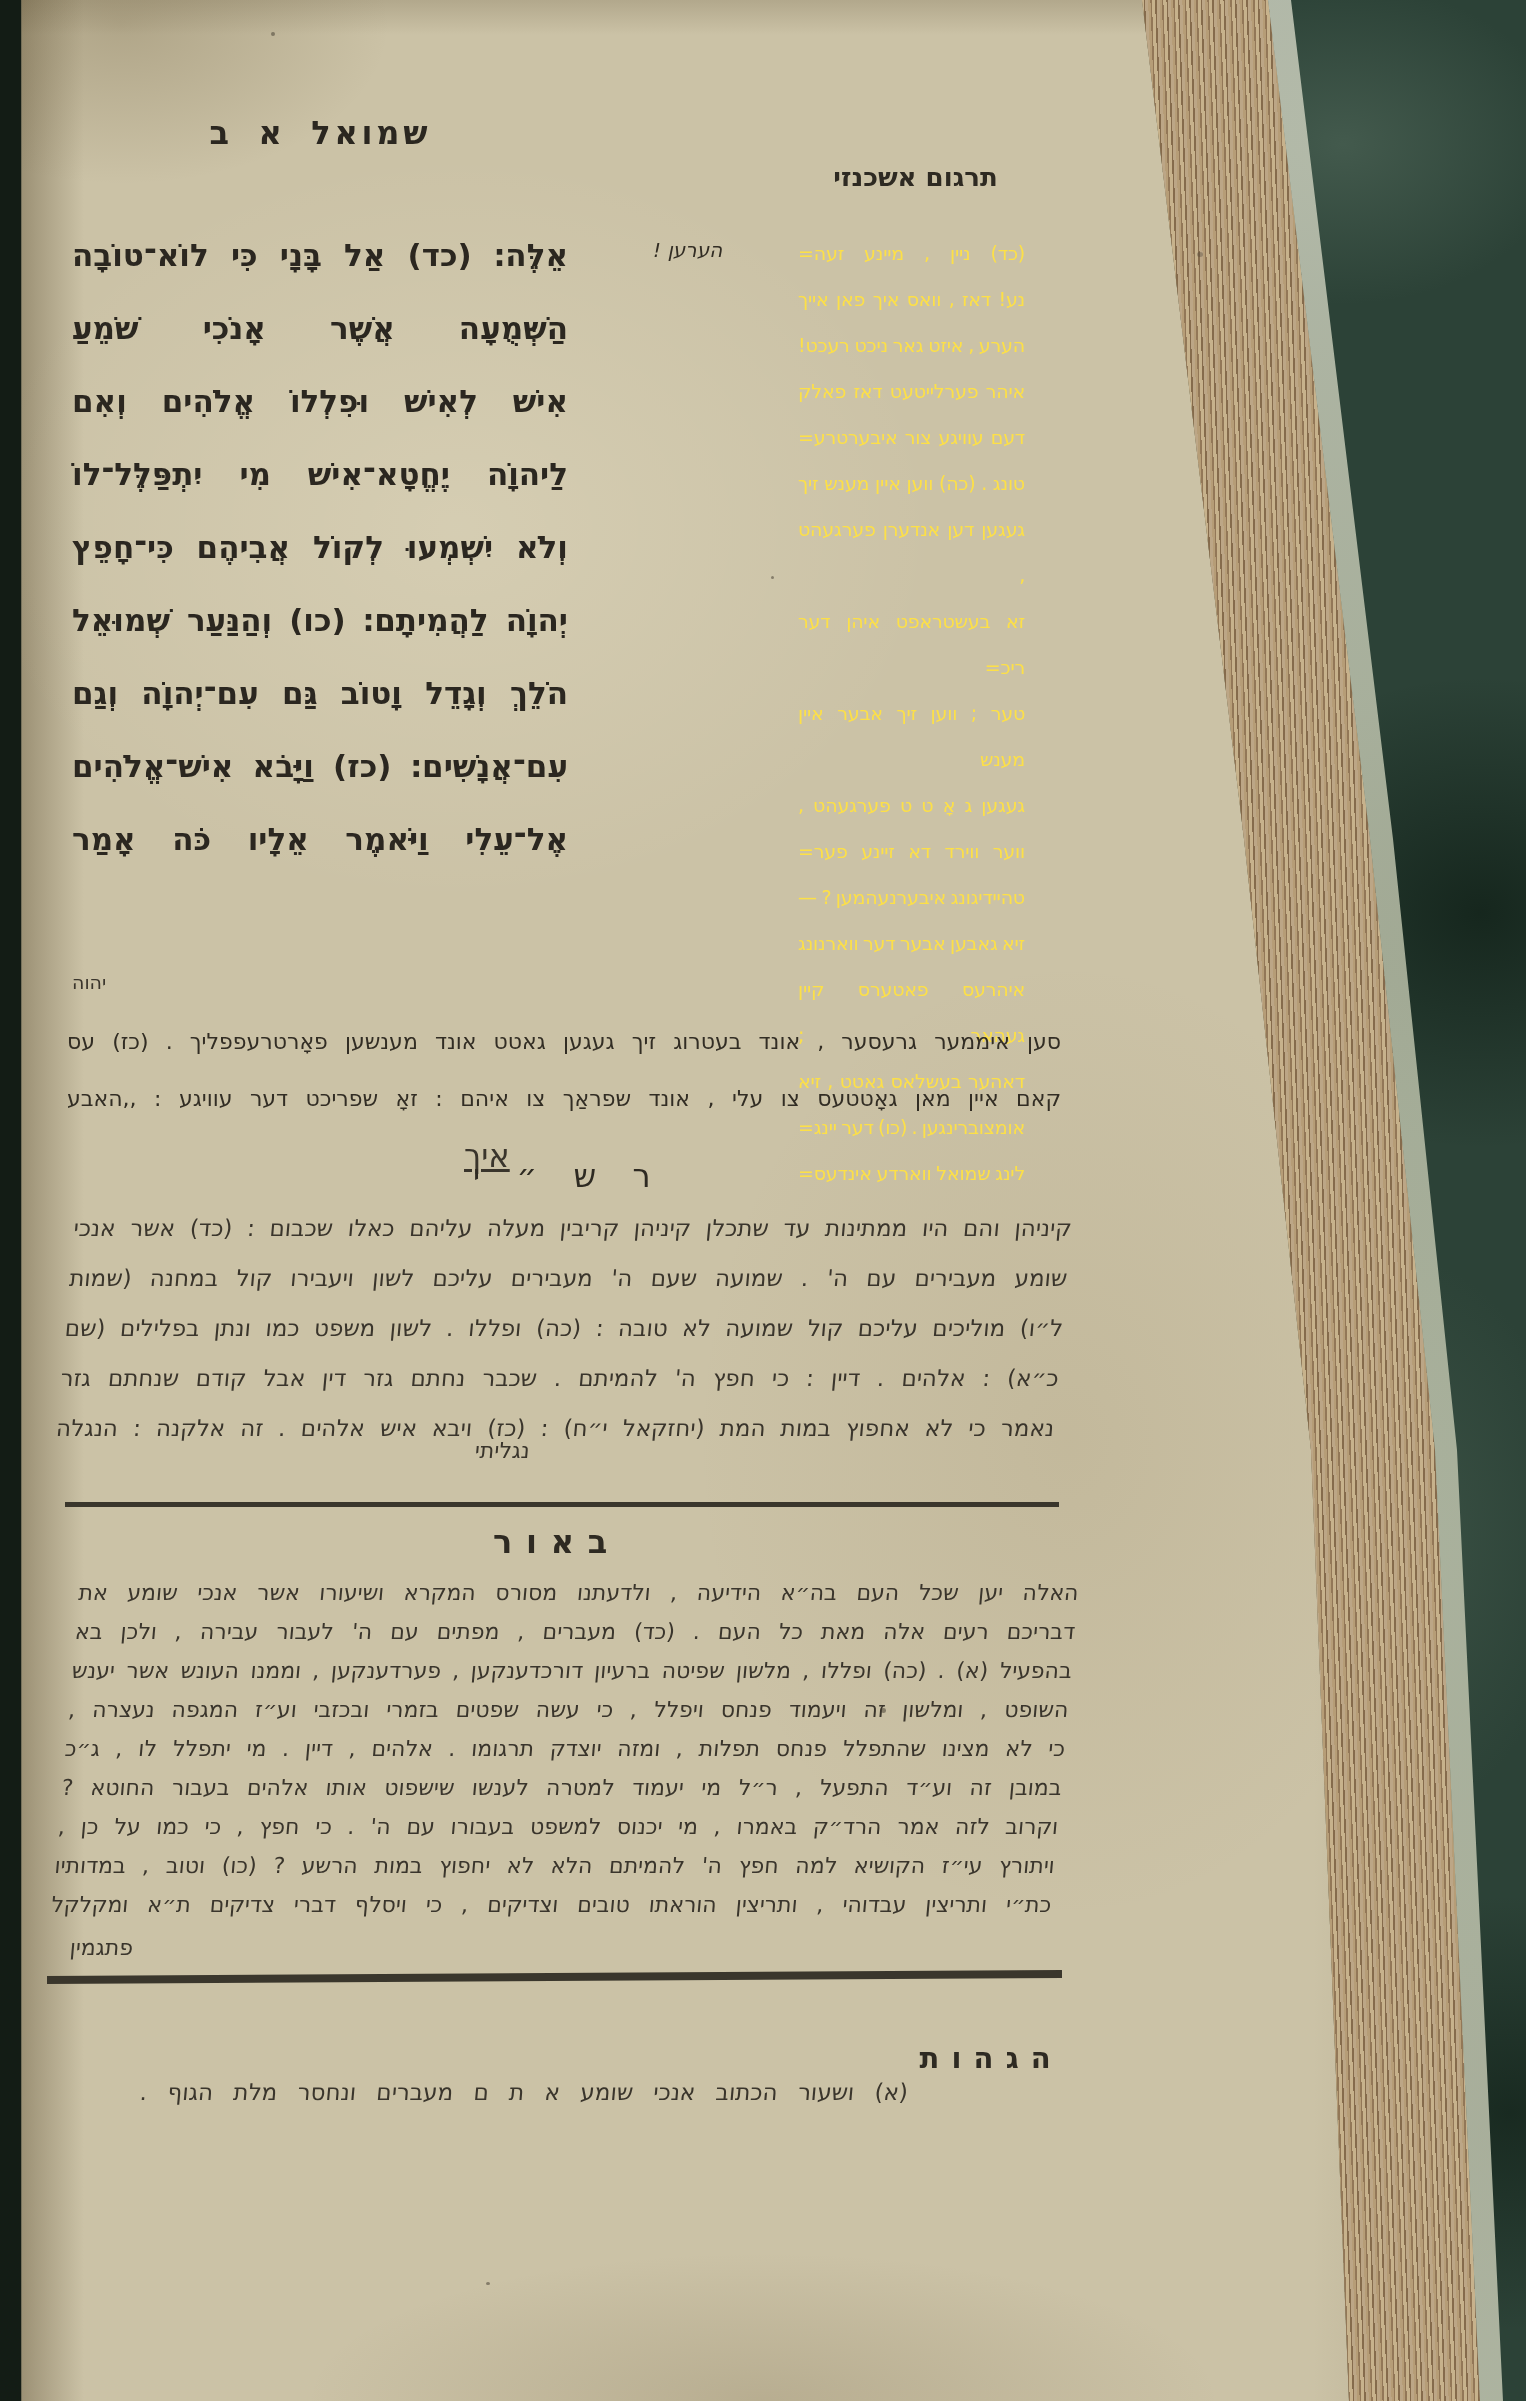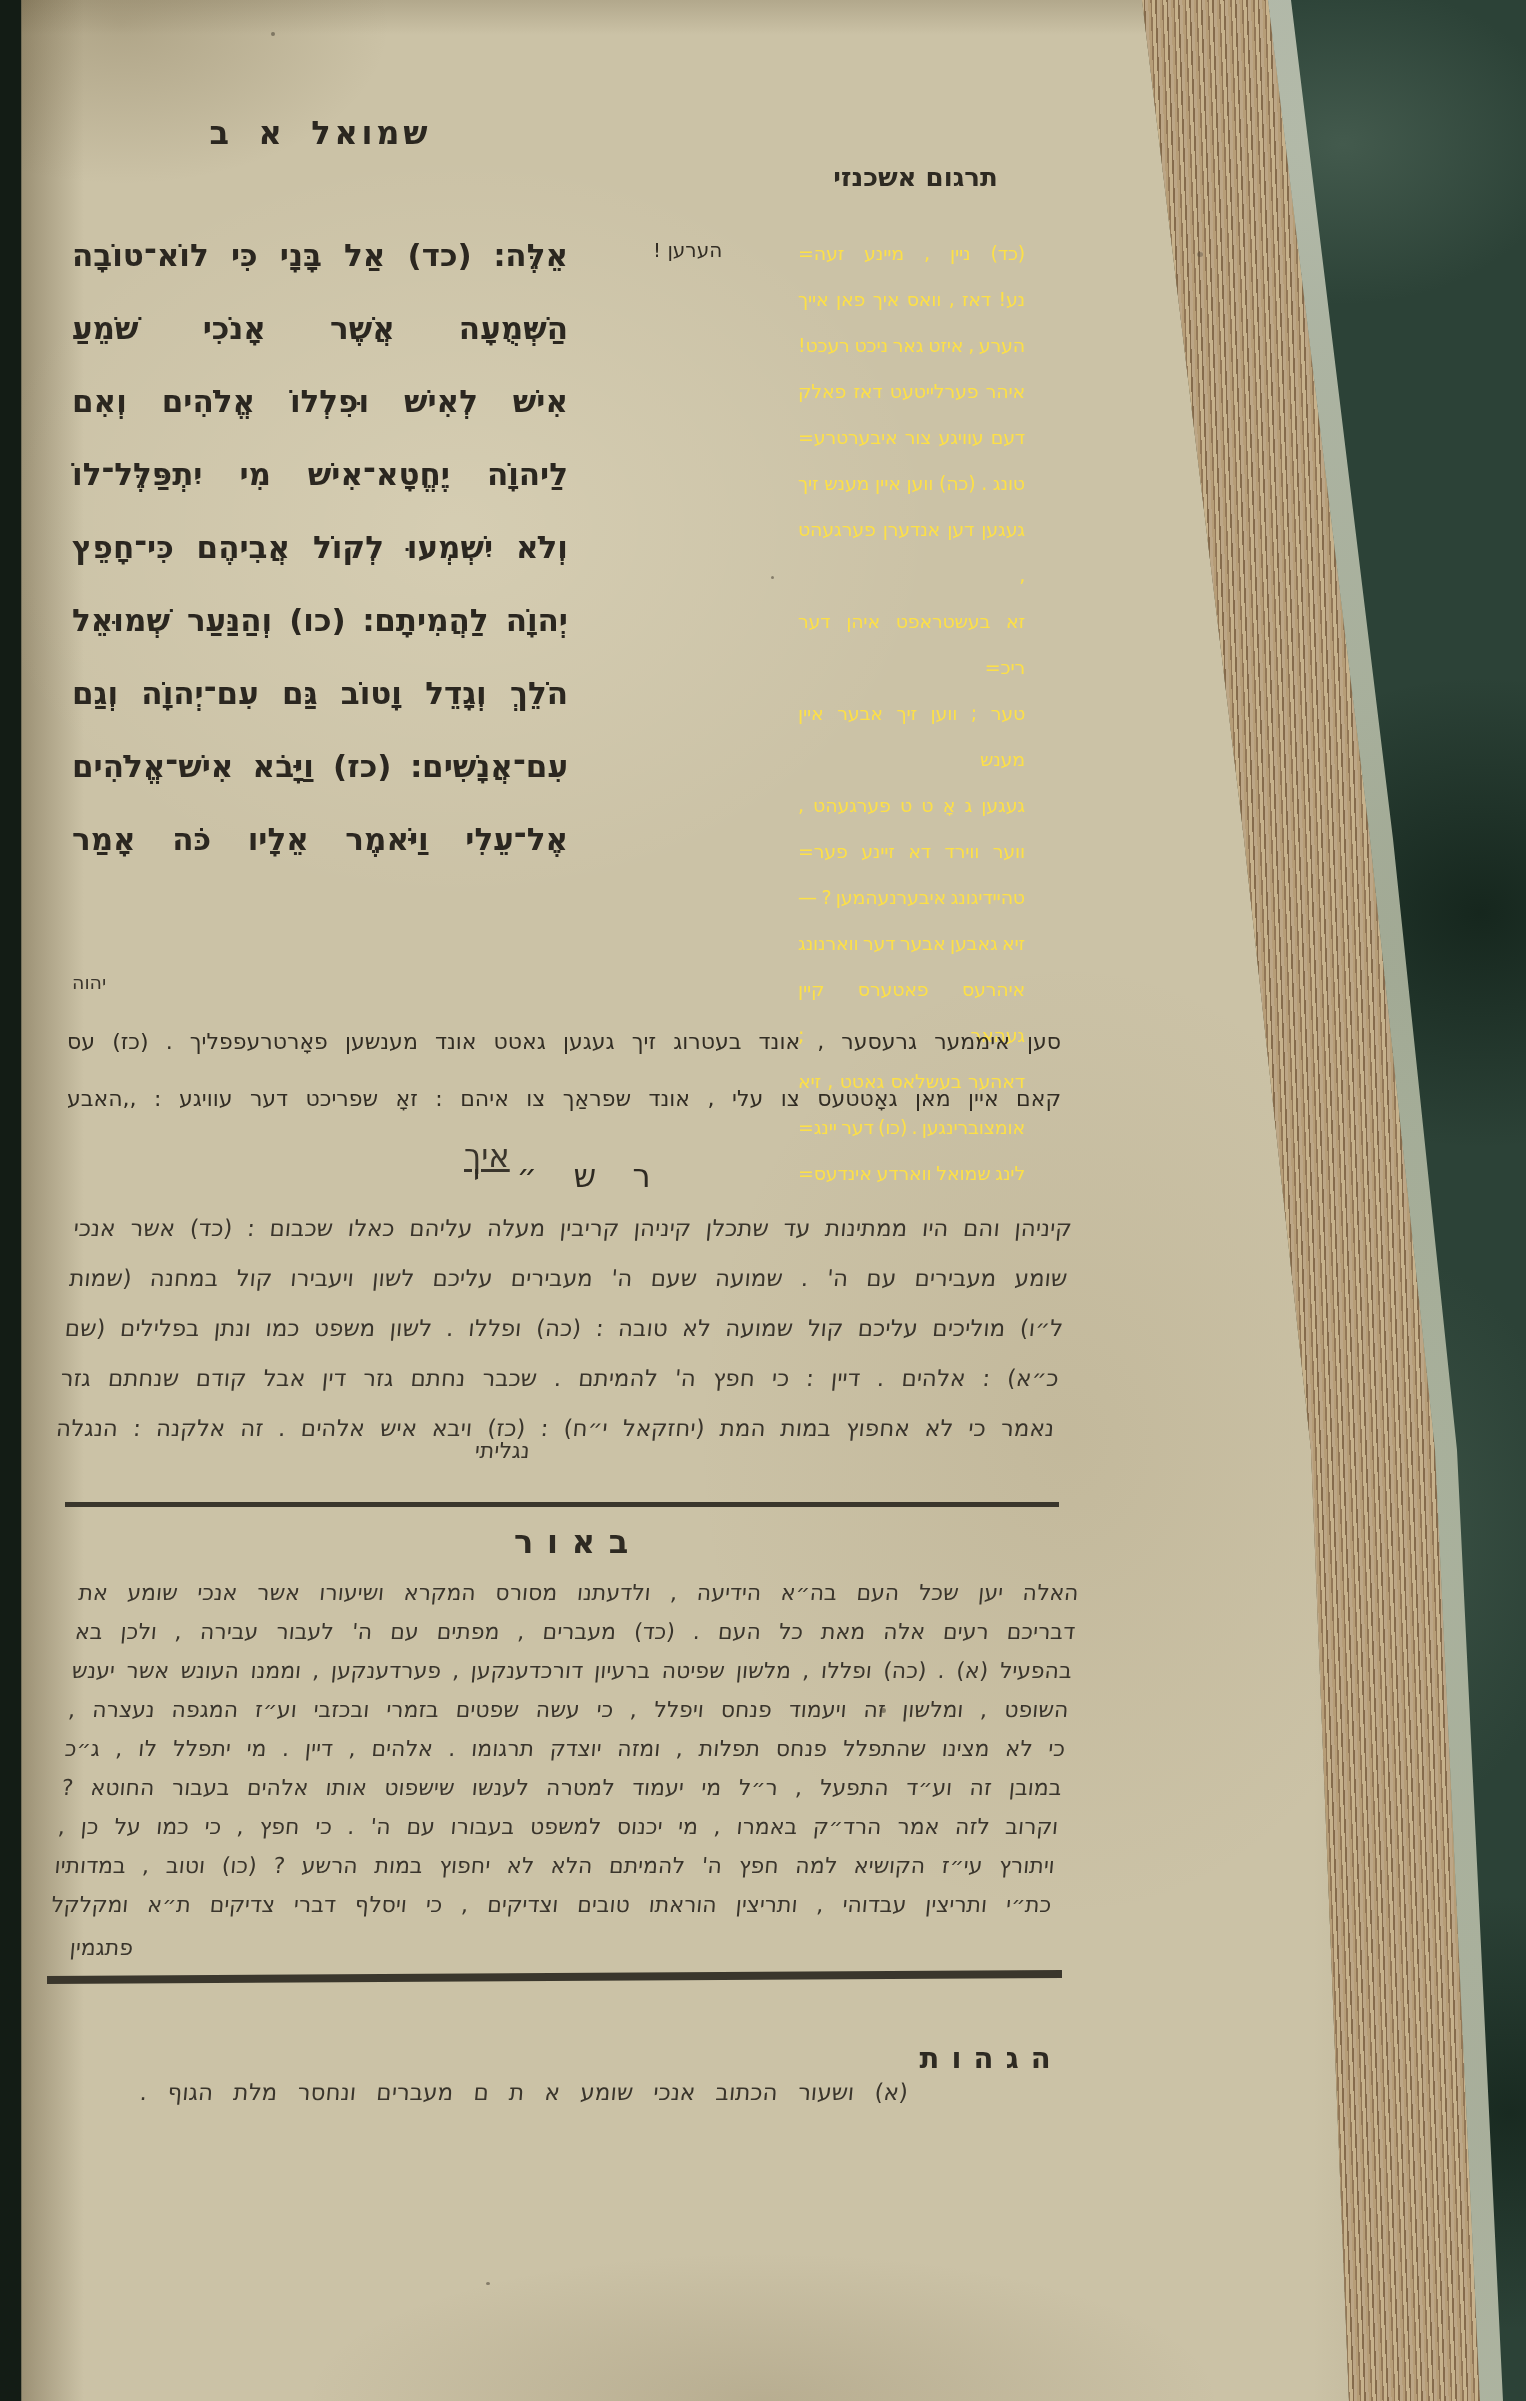--- a/index.html
+++ b/index.html
@@ -49,30 +49,30 @@
     opacity:.85;
   }
   
   .abs{position:absolute;}
   .heb{direction:rtl;color:#34302a;}
   .jline{text-align:justify;text-align-last:justify;}
   .bible-col{left:72px;top:219px;width:496px;font-size:31px;font-weight:700;line-height:73px;color:#2b2720;}
   .bible-header{left:107px;top:114px;width:427px;text-align:center;font-size:32px;font-weight:700;letter-spacing:3.8px;word-spacing:10.7px;color:#2b2720;}
   .targum-header{left:801px;top:162px;width:229px;text-align:center;font-size:26px;font-weight:700;color:#2e2a22;}
   .targum-col{left:798px;top:230px;width:227px;font-size:19px;line-height:46px;letter-spacing:-0.2px;word-spacing:-1.5px;color:#fde047;}
-  .carryover{left:653px;top:238px;font-size:20px;color:#322d24;}
+  .carryover{left:653px;top:238px;font-size:20px;color:#322d24;font-style:italic;}
   .targum-wide{left:67px;width:994px;font-size:22px;color:#322d24;}
   .catchword{font-size:20.6px;color:#3a352c;}
   .rashi-style{transform:skewX(-5deg);transform-origin:50% 50%;}
   .rashi-header{left:65px;top:1157px;width:998px;text-align:center;font-size:32px;font-weight:400;letter-spacing:4.6px;word-spacing:17px;color:#2e2a22;}
   .rashi-col{left:65px;top:1203px;width:998px;font-size:23px;line-height:50px;color:#3a352c;}
   .rule{position:absolute;background:#3a362c;}
   .rule1{left:65px;top:1502px;width:994px;height:4.6px;}
   .rule2{left:47px;top:1973px;width:1015px;height:8.4px;transform:rotate(-0.35deg);}
-  .biur-header{left:79px;top:1523px;width:998px;text-align:center;font-size:32px;font-weight:700;letter-spacing:13.7px;color:#2e2a22;}
+  .biur-header{left:58px;top:1523px;width:998px;text-align:center;font-size:32px;font-weight:700;letter-spacing:13.7px;color:#2e2a22;}
   .biur-col{left:65px;top:1573px;width:1000px;font-size:22px;line-height:39px;color:#3a352c;}
   .hagahot-header{left:65px;top:2005px;width:998px;text-align:right;font-size:29px;font-weight:700;letter-spacing:12.2px;color:#2e2a22;margin-top:36px;}
   .hagahot-line{left:140px;top:2079px;width:768px;font-size:23px;color:#3a352c;}
   .speck{position:absolute;border-radius:50%;background:#4a4337;opacity:.55;}
 </style>
 </head>
 <body>
 
 <div class="layer page"></div>
 <div class="layer foreedge"></div>

